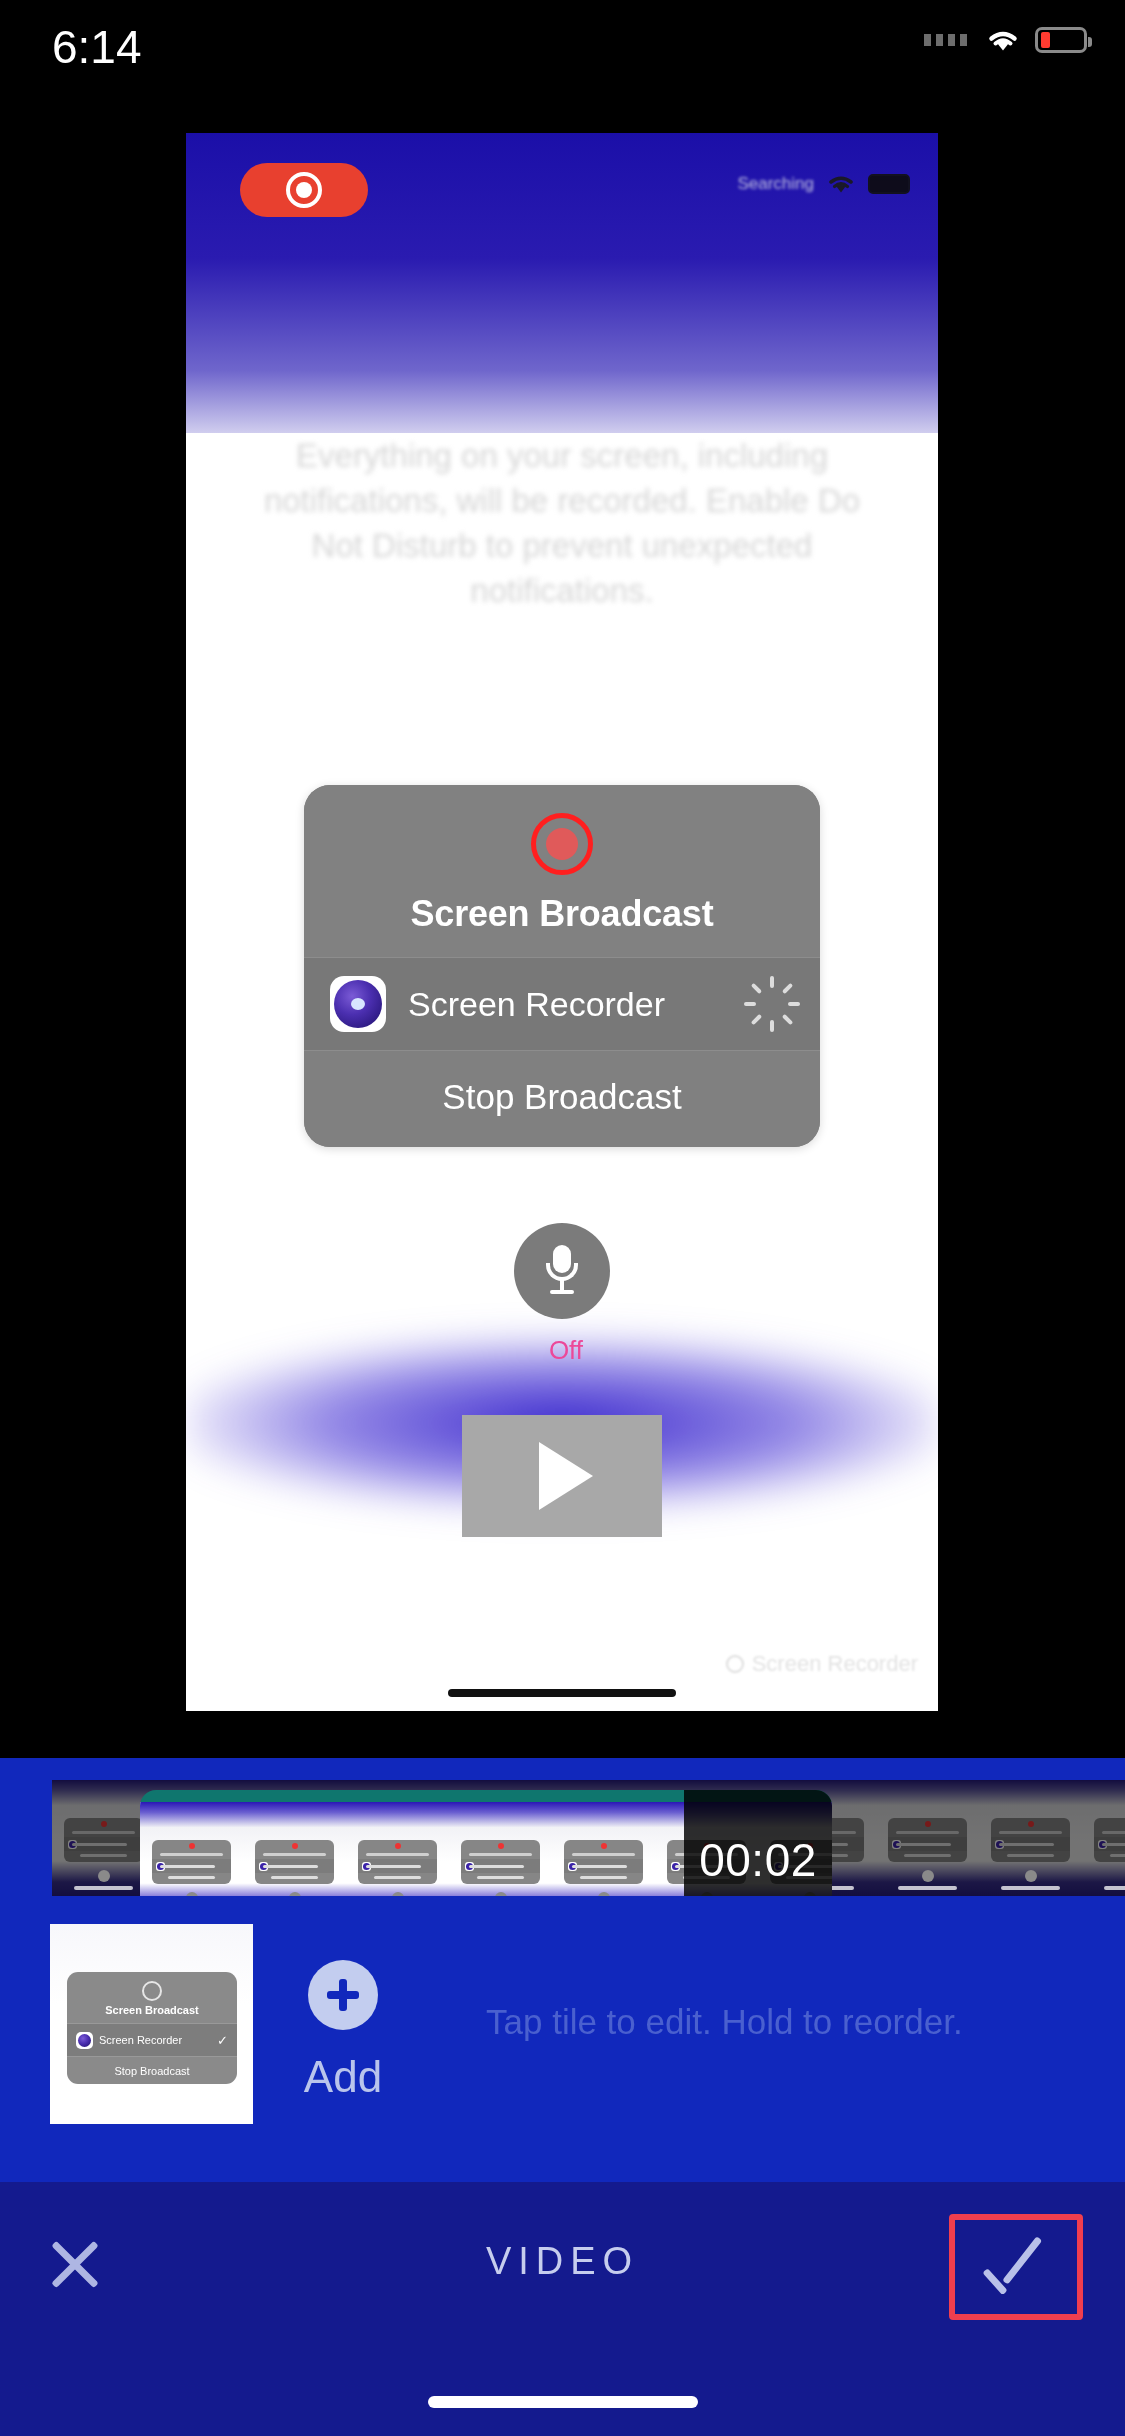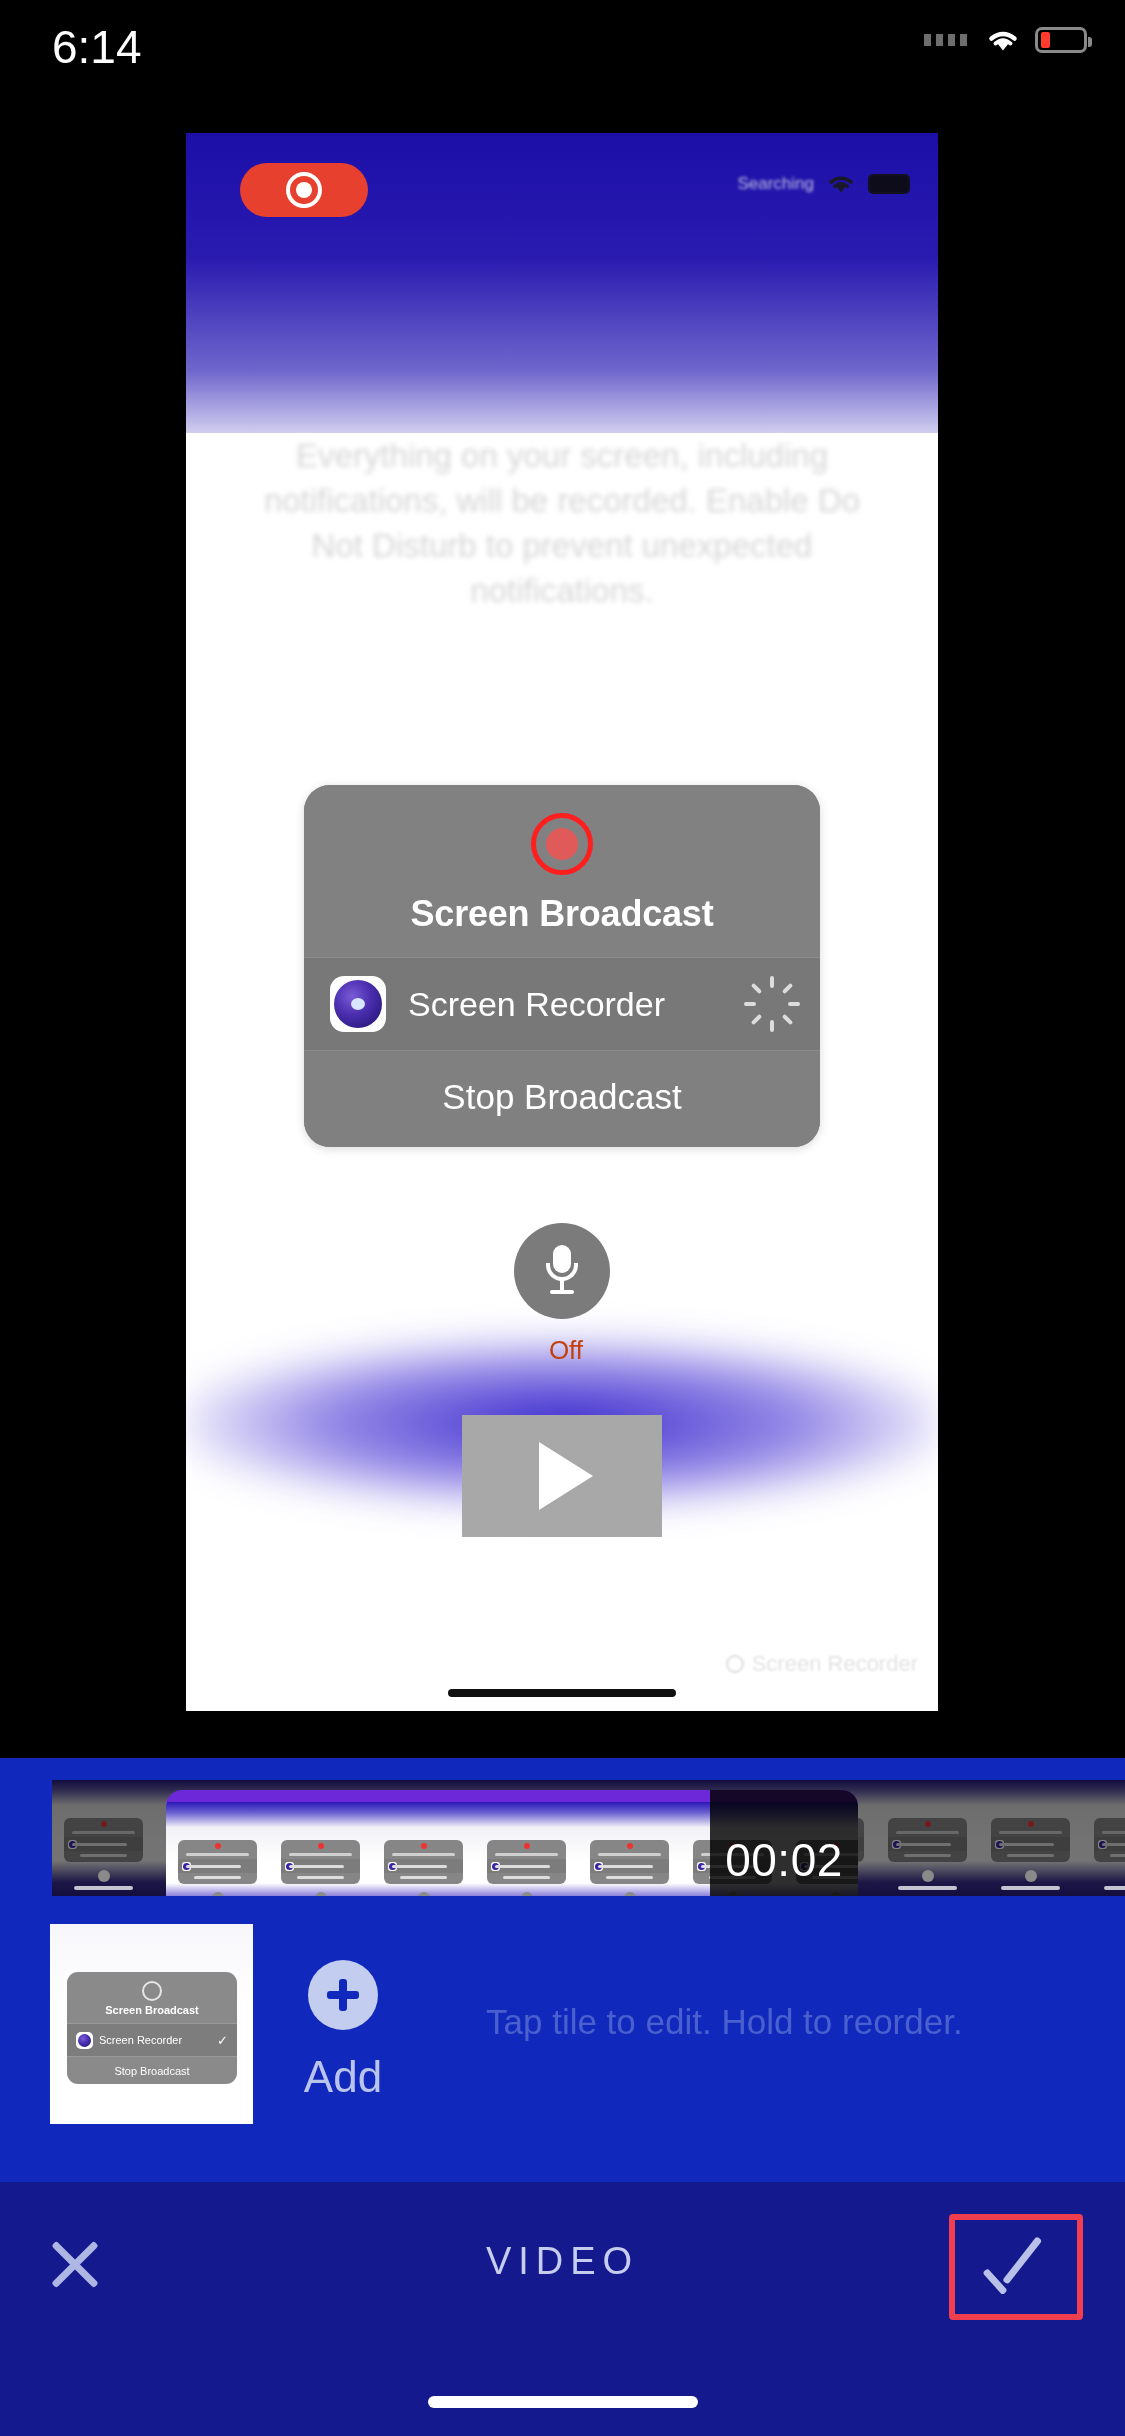--- a/index.html
+++ b/index.html
@@ -124,21 +124,21 @@
   .mic-circle {
     width:96px; height:96px; border-radius:50%; background:#7b7b7b;
     margin:0 auto 14px; display:flex; align-items:center; justify-content:center;
   }
   .mic-glyph { width:46px; height:52px; position:relative; }
   .mic-glyph .cap { position:absolute; left:14px; top:0; width:18px; height:28px; border-radius:9px; background:#fff; }
   .mic-glyph .arc { position:absolute; left:7px; top:18px; width:32px; height:18px; border:4px solid #fff; border-top:none; border-radius:0 0 18px 18px; }
   .mic-glyph .stem { position:absolute; left:21px; top:34px; width:4px; height:11px; background:#fff; }
   .mic-glyph .base { position:absolute; left:11px; top:45px; width:24px; height:4px; background:#fff; border-radius:2px; }
   .mic-title { color:#fff; font-size:26px; font-weight:700; line-height:36px; }
-  .mic-state { color:#c2410c; font-size:26px; line-height:34px;margin-left:8px; }
+  .mic-state { color:#ec4899; font-size:26px; line-height:34px;margin-left:8px; }
 
   
   .play-thumb {
     position:absolute; left:276px; top:1282px; width:200px; height:122px;
     background:#a8a8a8; display:flex; align-items:center; justify-content:center;
   }
   .play-tri {
     width:0; height:0; border-left:54px solid #fff;
     border-top:34px solid transparent; border-bottom:34px solid transparent;
     margin-left:8px;
@@ -184,21 +184,21 @@
   .frame .mini-appicon:after { content:""; position:absolute; left:1px; top:1px; width:7px; height:7px; border-radius:50%; background:#3b22a8; }
   .frame .mini-row2 { position:absolute; left:8px; right:16px; top:25px; height:3px; background:#ddd; border-radius:2px; }
   .frame .mini-foot { position:absolute; left:16px; right:16px; top:36px; height:3px; background:#ddd; border-radius:2px; }
   .frame .mini-mic { position:absolute; left:50%; margin-left:-6px; bottom:14px; width:12px; height:12px; border-radius:50%; background:#8a8a8a; }
   .frame .mini-caption { position:absolute; left:22px; right:22px; bottom:6px; height:4px; background:rgba(255,255,255,.75); border-radius:2px; }
   .frame.dim .mini { filter:brightness(.45) saturate(.7); }
   .frame.dim .mini-dialog { filter:brightness(.5); }
 
   .strip-selection {
     position:absolute; left:140px; top:10px; width:692px; height:140px;
-    border-radius:16px; background:#6d28d9; overflow:hidden;margin-left:26px;
+    border-radius:16px; background:#0f766e; overflow:hidden;
   }
   .strip-selection .inner { position:absolute; left:0; top:12px; height:116px; display:flex; }
   .time-badge {
     position:absolute; right:0; top:0; width:148px; height:140px;
     background:rgba(0,0,0,.82); display:flex; align-items:center; justify-content:center;
   }
   .time-badge span { color:#fff; font-size:46px; letter-spacing:.5px; }
 
   
   .tile-row { position:absolute; left:0; top:166px; width:1125px; height:200px; }

